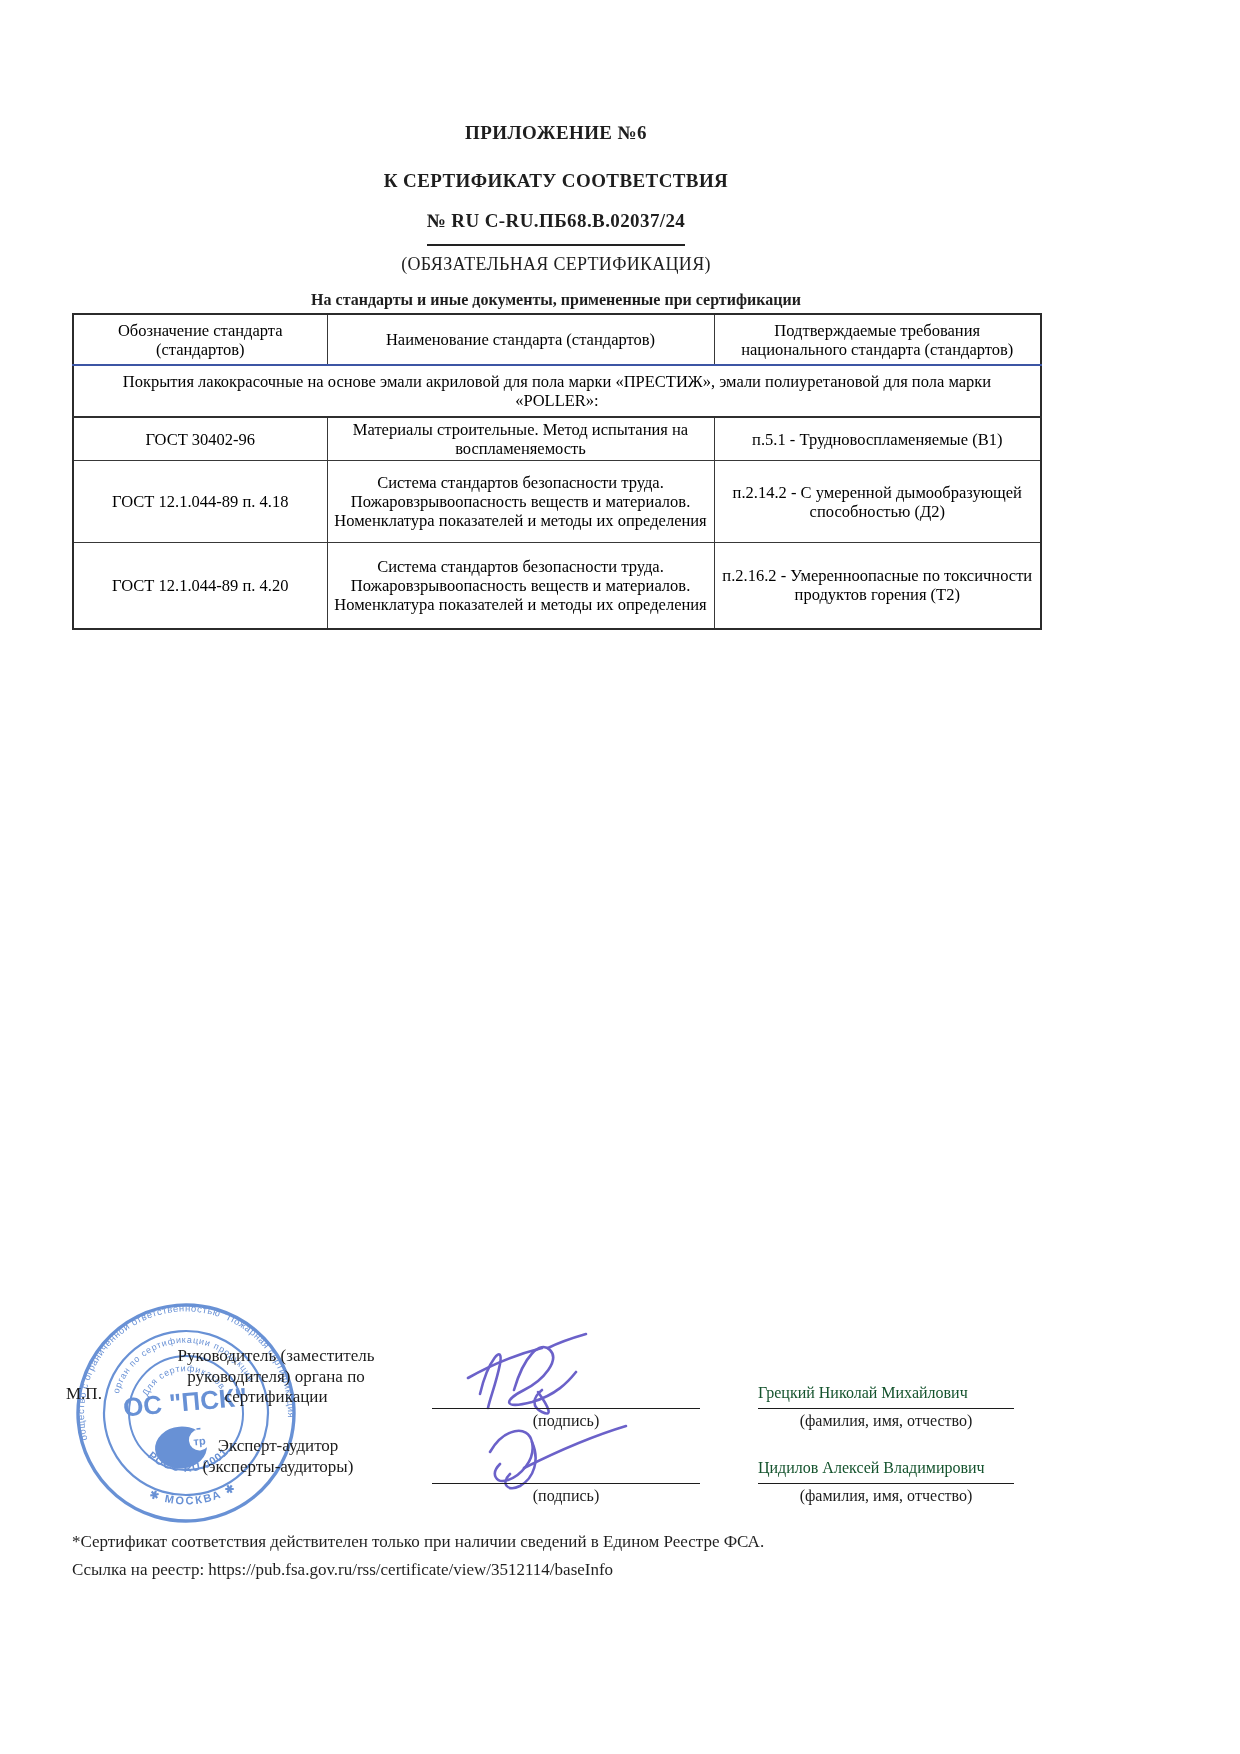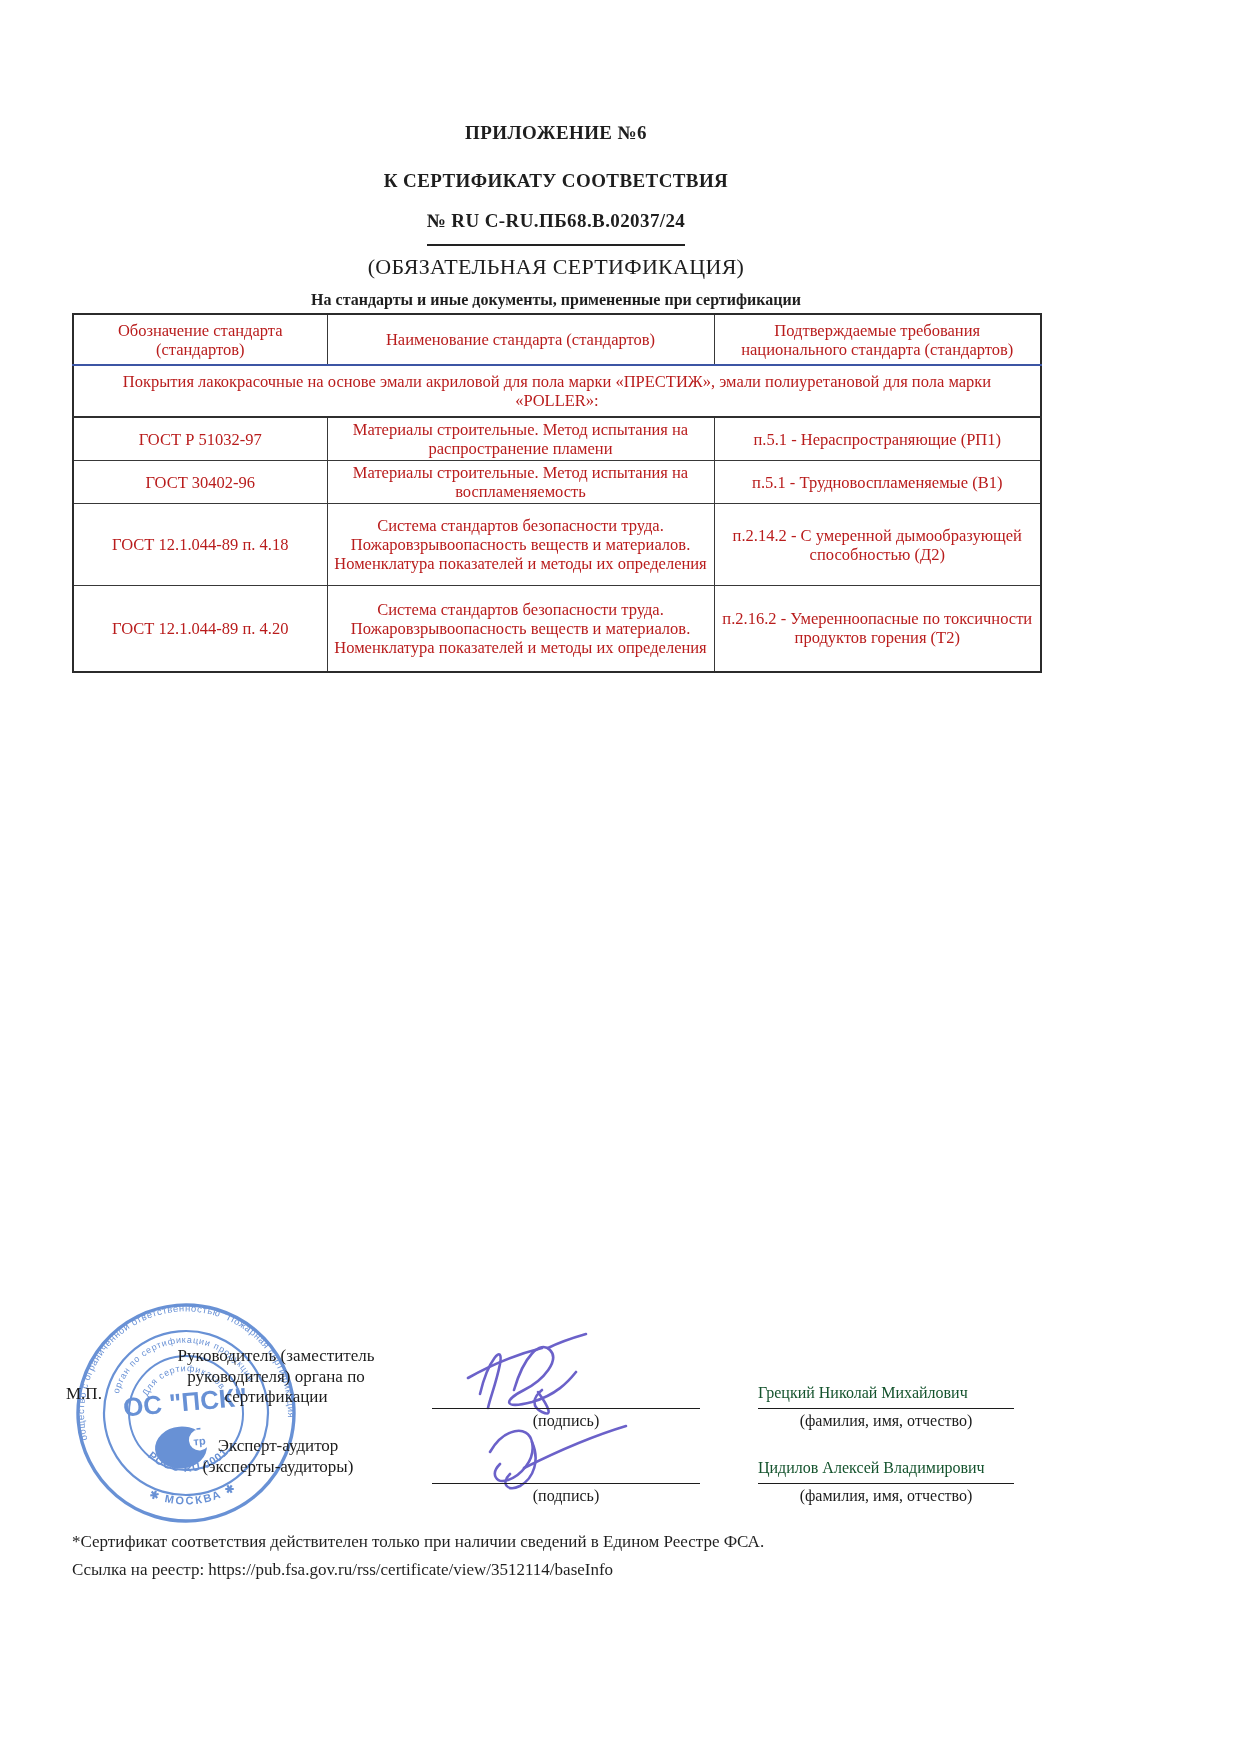--- a/index.html
+++ b/index.html
@@ -7,26 +7,26 @@
     width:1240px;height:1754px;background:#ffffff;position:relative;
     font-family:"Liberation Serif","DejaVu Serif",serif;color:#1e1e1e;
     -webkit-font-smoothing:antialiased;
   }
   .abs{position:absolute;}
   .col{left:72px;width:968px;text-align:center;}
   .t1{top:122px;font-weight:bold;font-size:19px;letter-spacing:.4px;}
   .t2{top:170px;font-weight:bold;font-size:19px;letter-spacing:.4px;}
   .t3{top:210px;font-weight:bold;font-size:19px;letter-spacing:.4px;}
   .t3 span{border-bottom:2px solid #222;padding-bottom:13px;}
-  .t4{top:254px;font-size:22px;letter-spacing:.3px;}
+  .t4{top:254px;font-size:18px;letter-spacing:.3px;}
   .t5{top:291px;font-weight:bold;font-size:16px;}
   table.std{
     position:absolute;left:72px;top:313px;width:968px;
     border-collapse:collapse;table-layout:fixed;
-    font-size:16.5px;line-height:19px;color:#b91c1c;
+    font-size:16.5px;line-height:19px;color:#000000;
   }
   table.std th, table.std td{
     border:1.6px solid #383838;text-align:center;vertical-align:middle;
     padding:2px 6px;font-weight:normal;
   }
   table.std{border:2.5px solid #2b2b2b;}
   table.std thead th{border-bottom:2.4px solid #3c55a4;height:45px;}
   tr.span-row td{height:46px;padding:2px 32px;border-bottom:2px solid #2f2f2f;}
   tr.r1{height:40px;} tr.r2{height:42px;} tr.r3{height:82px;} tr.r4{height:86px;}
   .sig-label{font-size:17px;line-height:20.5px;text-align:center;color:#1c1c1c;}
@@ -55,25 +55,20 @@
   <thead>
     <tr>
       <th>Обозначение стандарта (стандартов)</th>
       <th>Наименование стандарта (стандартов)</th>
       <th>Подтверждаемые требования национального стандарта (стандартов)</th>
     </tr>
   </thead>
   <tbody>
     <tr class="span-row">
       <td colspan="3">Покрытия лакокрасочные на основе эмали акриловой для пола марки «ПРЕСТИЖ», эмали полиуретановой для пола марки «POLLER»:</td>
-    </tr>
-    <tr class="r1">
-      <td>ГОСТ Р 51032-97</td>
-      <td>Материалы строительные. Метод испытания на распространение пламени</td>
-      <td>п.5.1 - Нераспространяющие (РП1)</td>
     </tr>
     <tr class="r2">
       <td>ГОСТ 30402-96</td>
       <td>Материалы строительные. Метод испытания на воспламеняемость</td>
       <td>п.5.1 - Трудновоспламеняемые (В1)</td>
     </tr>
     <tr class="r3">
       <td>ГОСТ 12.1.044-89 п. 4.18</td>
       <td>Система стандартов безопасности труда. Пожаровзрывоопасность веществ и материалов. Номенклатура показателей и методы их определения</td>
       <td>п.2.14.2 - С умеренной дымообразующей способностью (Д2)</td>

